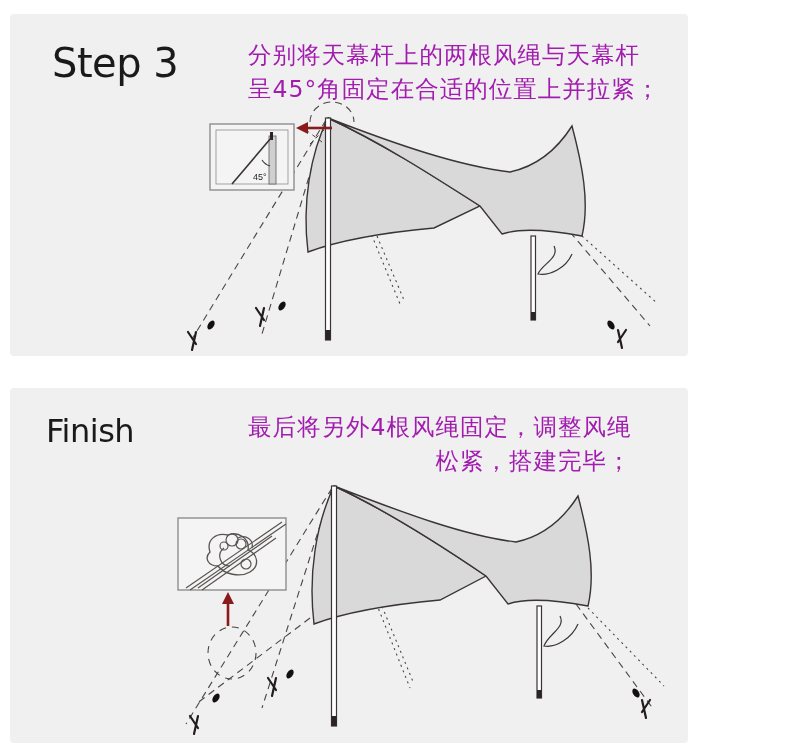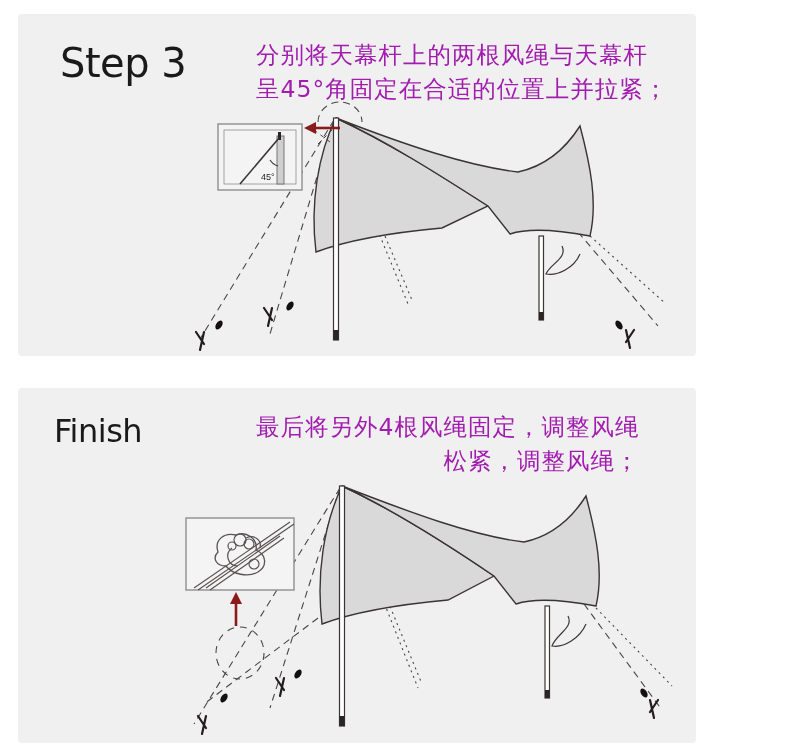--- a/index.html
+++ b/index.html
@@ -15,21 +15,21 @@
     position: relative;
   }
   .page {
     position: relative;
     width: 790px;
     height: 749px;
     background: #ffffff;
   }
   .panel {
     position: absolute;
-    left: 18px;
+    left: 10px;
     width: 678px;
     background: #f0f0f0;
     border-radius: 4px;
   }
   #panel-step3 { top: 14px; height: 342px; }
   #panel-finish { top: 388px; height: 355px; }
 
   .panel-title {
     position: absolute;
     font-family: "DejaVu Sans", "Liberation Sans", sans-serif;
@@ -162,21 +162,21 @@
       </g>
     </svg>
   </div>
 
   <div class="panel" id="panel-finish">
 
     <div class="panel-title" id="title-finish">Finish</div>
 
     <div class="panel-desc" id="desc-finish">
       <span class="desc-line">最后将另外4根风绳固定，调整风绳</span>
-      <span class="desc-line">松紧，调整风绳；</span>
+      <span class="desc-line">松紧，搭建完毕；</span>
     </div>
 
     <svg class="illus" viewBox="0 0 754 355" width="754" height="355">
 
       <g stroke="#4a4444" fill="none" stroke-width="1.1">
         <path d="M 322 100 L 176 336" stroke-dasharray="7 5"></path>
         <path d="M 322 100 L 252 320" stroke-dasharray="7 5"></path>
         <path d="M 322 104 L 400 300" stroke-dasharray="2 4"></path>
         <path d="M 324 102 L 404 296" stroke-dasharray="2 4"></path>
         <path d="M 300 230 L 186 316" stroke-dasharray="7 5"></path>

